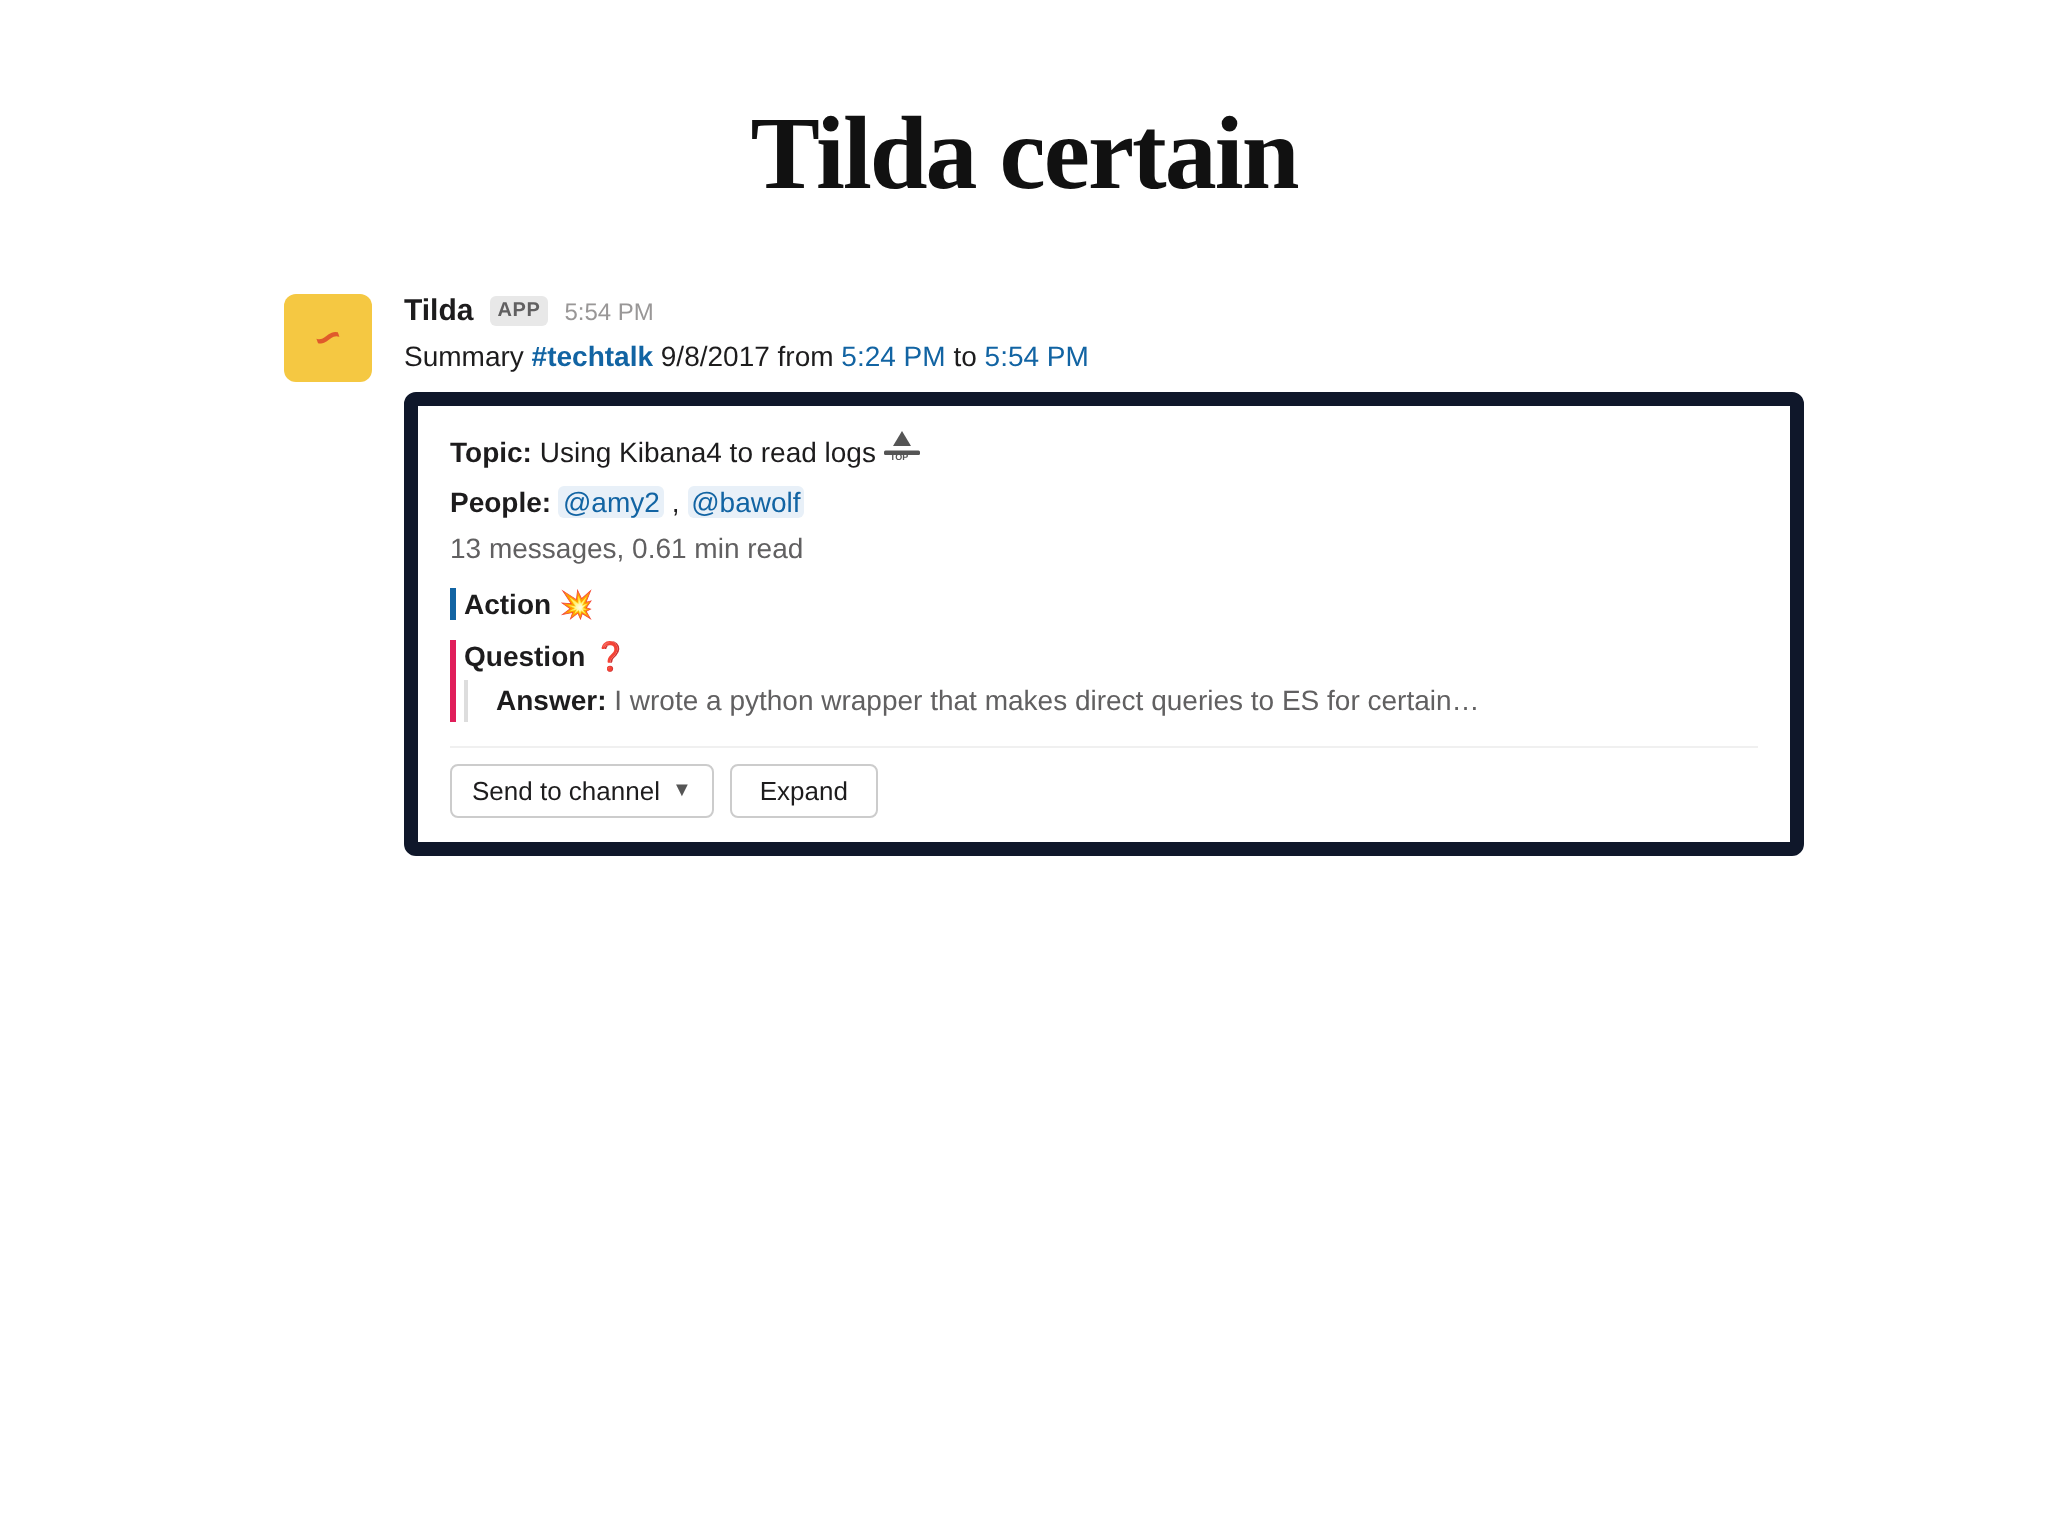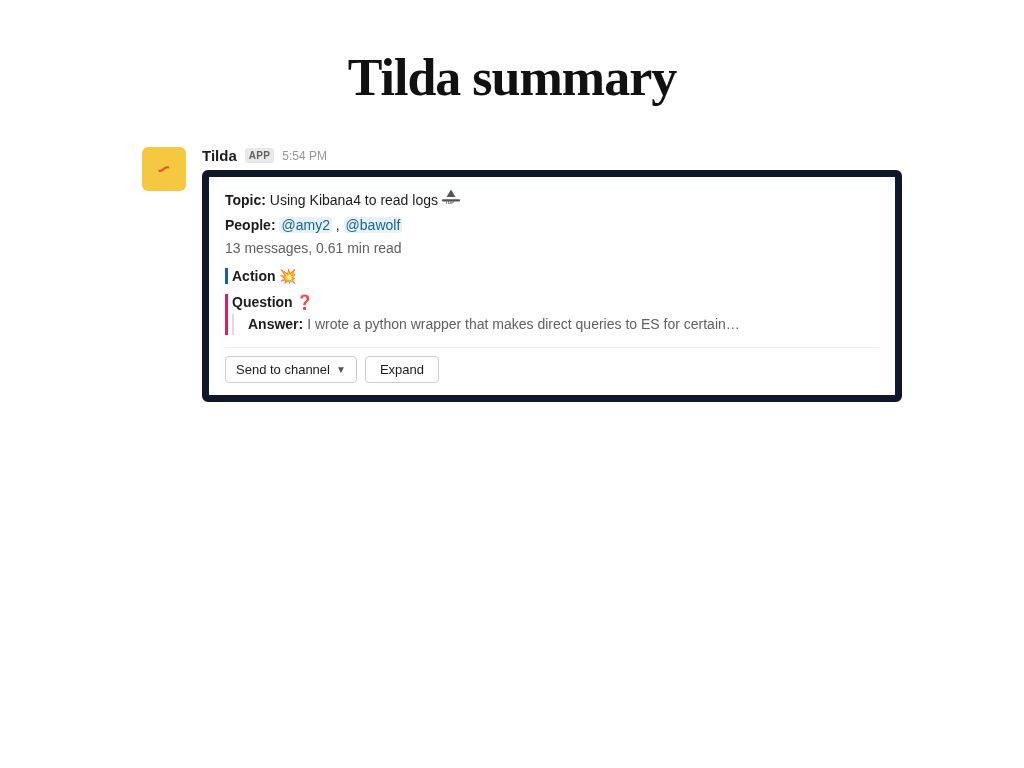--- a/index.html
+++ b/index.html
@@ -219,34 +219,47 @@
       padding: 5px 14px;
       font-size: 13px;
       color: #1d1c1d;
       cursor: pointer;
       background: #fff;
     }
   </style>
 </head>
 <body>
 
-<h1 class="page-title">Tilda summary</h1>
+<h1 class="page-title">Tilda certain</h1>
 
 <div class="message-card">
 
   <div class="avatar">
     <span class="avatar-tilda">~</span>
   </div>
 
   <div class="message-header">
     <span class="sender-name">Tilda</span>
     <span class="app-badge">APP</span>
     <span class="timestamp">5:54 PM</span>
   </div>
 
+  <div class="summary-line">
+    <span>Summary</span>
+    <span> </span>
+    <span class="channel">#techtalk</span>
+    <span> </span>
+    <span>9/8/2017 from</span>
+    <span> </span>
+    <span class="time-link">5:24 PM</span>
+    <span> </span>
+    <span>to</span>
+    <span> </span>
+    <span class="time-link">5:54 PM</span>
+  </div>
 
   <div class="message-content">
 
     <div class="content-row">
       <strong>Topic:</strong>
       <span> </span>
       <span>Using Kibana4 to read logs</span>
       <span> </span>
       <span class="top-icon">
         <svg viewBox="0 0 24 20" fill="none" xmlns="http://www.w3.org/2000/svg">

